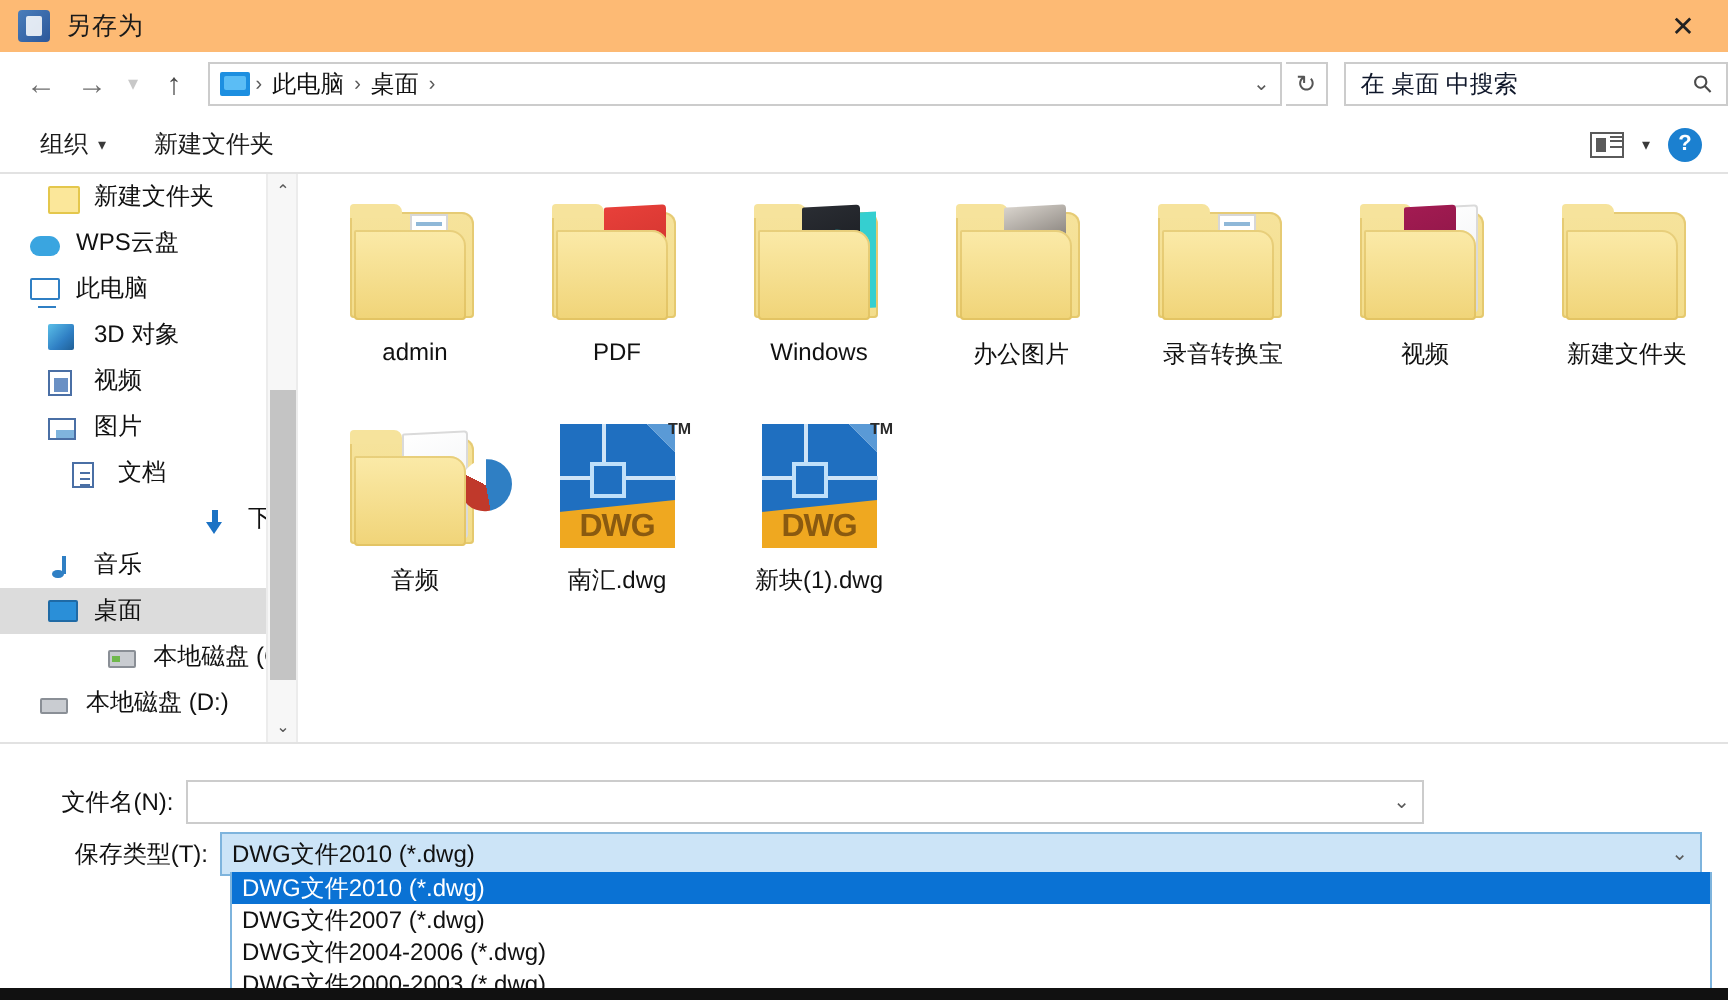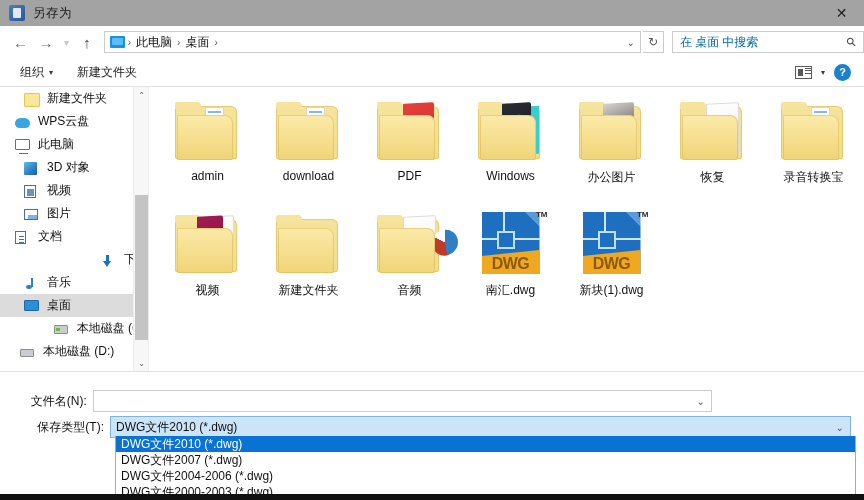--- a/index.html
+++ b/index.html
@@ -8,21 +8,21 @@
     background:#ffffff;
     font-family:"Liberation Sans","DejaVu Sans",sans-serif;
     font-size:12px;color:#000;
     -webkit-font-smoothing:antialiased;
   }
   .dialog{position:relative;width:864px;height:500px;background:#fff;box-sizing:border-box;}
 
   
   .titlebar{
     position:absolute;left:0;top:0;width:864px;height:26px;
-    background:#a3a3a3;display:flex;align-items:center;
+    background:#fdba74;display:flex;align-items:center;
   }
   .title-icon{
     width:16px;height:16px;margin-left:9px;margin-right:8px;position:relative;
     background:linear-gradient(135deg,#4a7ebb 0%,#2b579a 100%);
     border-radius:2px;flex:none;
   }
   .title-icon:after{
     content:"";position:absolute;left:4px;top:3px;width:8px;height:10px;
     background:#fff;opacity:.85;border-radius:1px;
   }
@@ -62,21 +62,21 @@
   .addr-drop{margin-left:auto;width:18px;text-align:center;font-size:10px;color:#5a5a5a;}
   .refresh-btn{
     width:22px;height:22px;margin-left:2px;border:1px solid #cccccc;border-left:none;
     display:flex;align-items:center;justify-content:center;font-size:12px;color:#555;
     box-sizing:border-box;background:#fff;
   }
   .searchbox{
     width:196px;height:22px;margin-left:8px;border:1px solid #cccccc;background:#fff;
     display:flex;align-items:center;box-sizing:border-box;
   }
-  .searchbox .ph{font-size:12px;color:#0369a1;padding-left:7px;white-space:nowrap;font-family:Liberation Serif, serif;}
+  .searchbox .ph{font-size:12px;color:#0f172a;padding-left:7px;white-space:nowrap;}
   .search-icon{margin-left:auto;margin-right:7px;font-size:12px;color:#4a4a4a;transform:rotate(-45deg);}
 
   
   .toolbar{
     position:absolute;left:0;top:58px;width:864px;height:28px;
     display:flex;align-items:center;background:#fff;
   }
   .tb-item{font-size:12px;color:#1b1b1b;padding:0 6px;display:flex;align-items:center;gap:5px;}
   .tb-caret{font-size:8px;color:#3a3a3a;}
   .tb-right{margin-left:auto;display:flex;align-items:center;gap:9px;padding-right:13px;}
@@ -343,21 +343,21 @@
               <span class="ic-video" style="position: absolute;"></span>
             </span>
             <span class="s-label">视频</span>
           </div>
           <div class="s-item" style="padding-left: 24px;">
             <span class="s-ico">
               <span class="ic-pic" style="position: absolute;"></span>
             </span>
             <span class="s-label">图片</span>
           </div>
-          <div class="s-item" style="padding-left: 15px;">
+          <div class="s-item" style="padding-left: 36px;">
             <span class="s-ico">
               <span class="ic-doc" style="position: absolute;"></span>
             </span>
             <span class="s-label">文档</span>
           </div>
           <div class="s-item" style="padding-left: 24px; justify-content: flex-end;">
             <span class="s-ico">
               <span class="ic-down" style="position: absolute;"></span>
             </span>
             <span class="s-label">下载</span>
@@ -415,40 +415,20 @@
                 </div>
                 <div class="front"></div>
               </div>
             </div>
             <div class="cap">admin</div>
           </div>
           <div class="cell">
             <div class="thumb">
               <div class="folder">
                 <div class="back"></div>
-                <div class="strip">
-                  <i></i>
-                  <i></i>
-                  <i class="d"></i>
-                  <i></i>
-                  <i class="d"></i>
-                  <i></i>
-                  <i></i>
-                  <i class="d"></i>
-                  <i></i>
-                </div>
-                <div class="front"></div>
-              </div>
-            </div>
-            <div class="cap">download</div>
-          </div>
-          <div class="cell">
-            <div class="thumb">
-              <div class="folder">
-                <div class="back"></div>
                 <div class="cover red">
                   <div class="pdfmark">A</div>
                   <div class="lbl">PDF</div>
                 </div>
                 <div class="front"></div>
               </div>
             </div>
             <div class="cap">PDF</div>
           </div>
           <div class="cell">
@@ -466,32 +446,20 @@
           </div>
           <div class="cell">
             <div class="thumb">
               <div class="folder">
                 <div class="back"></div>
                 <div class="cover photo"></div>
                 <div class="front"></div>
               </div>
             </div>
             <div class="cap">办公图片</div>
-          </div>
-          <div class="cell">
-            <div class="thumb">
-              <div class="folder">
-                <div class="back"></div>
-                <div class="cover white">
-                  <div class="badge-sm">r</div>
-                </div>
-                <div class="front"></div>
-              </div>
-            </div>
-            <div class="cap">恢复</div>
           </div>
           <div class="cell">
             <div class="thumb">
               <div class="folder">
                 <div class="back"></div>
                 <div class="strip">
                   <i></i>
                   <i></i>
                   <i class="d"></i>
                   <i></i>

